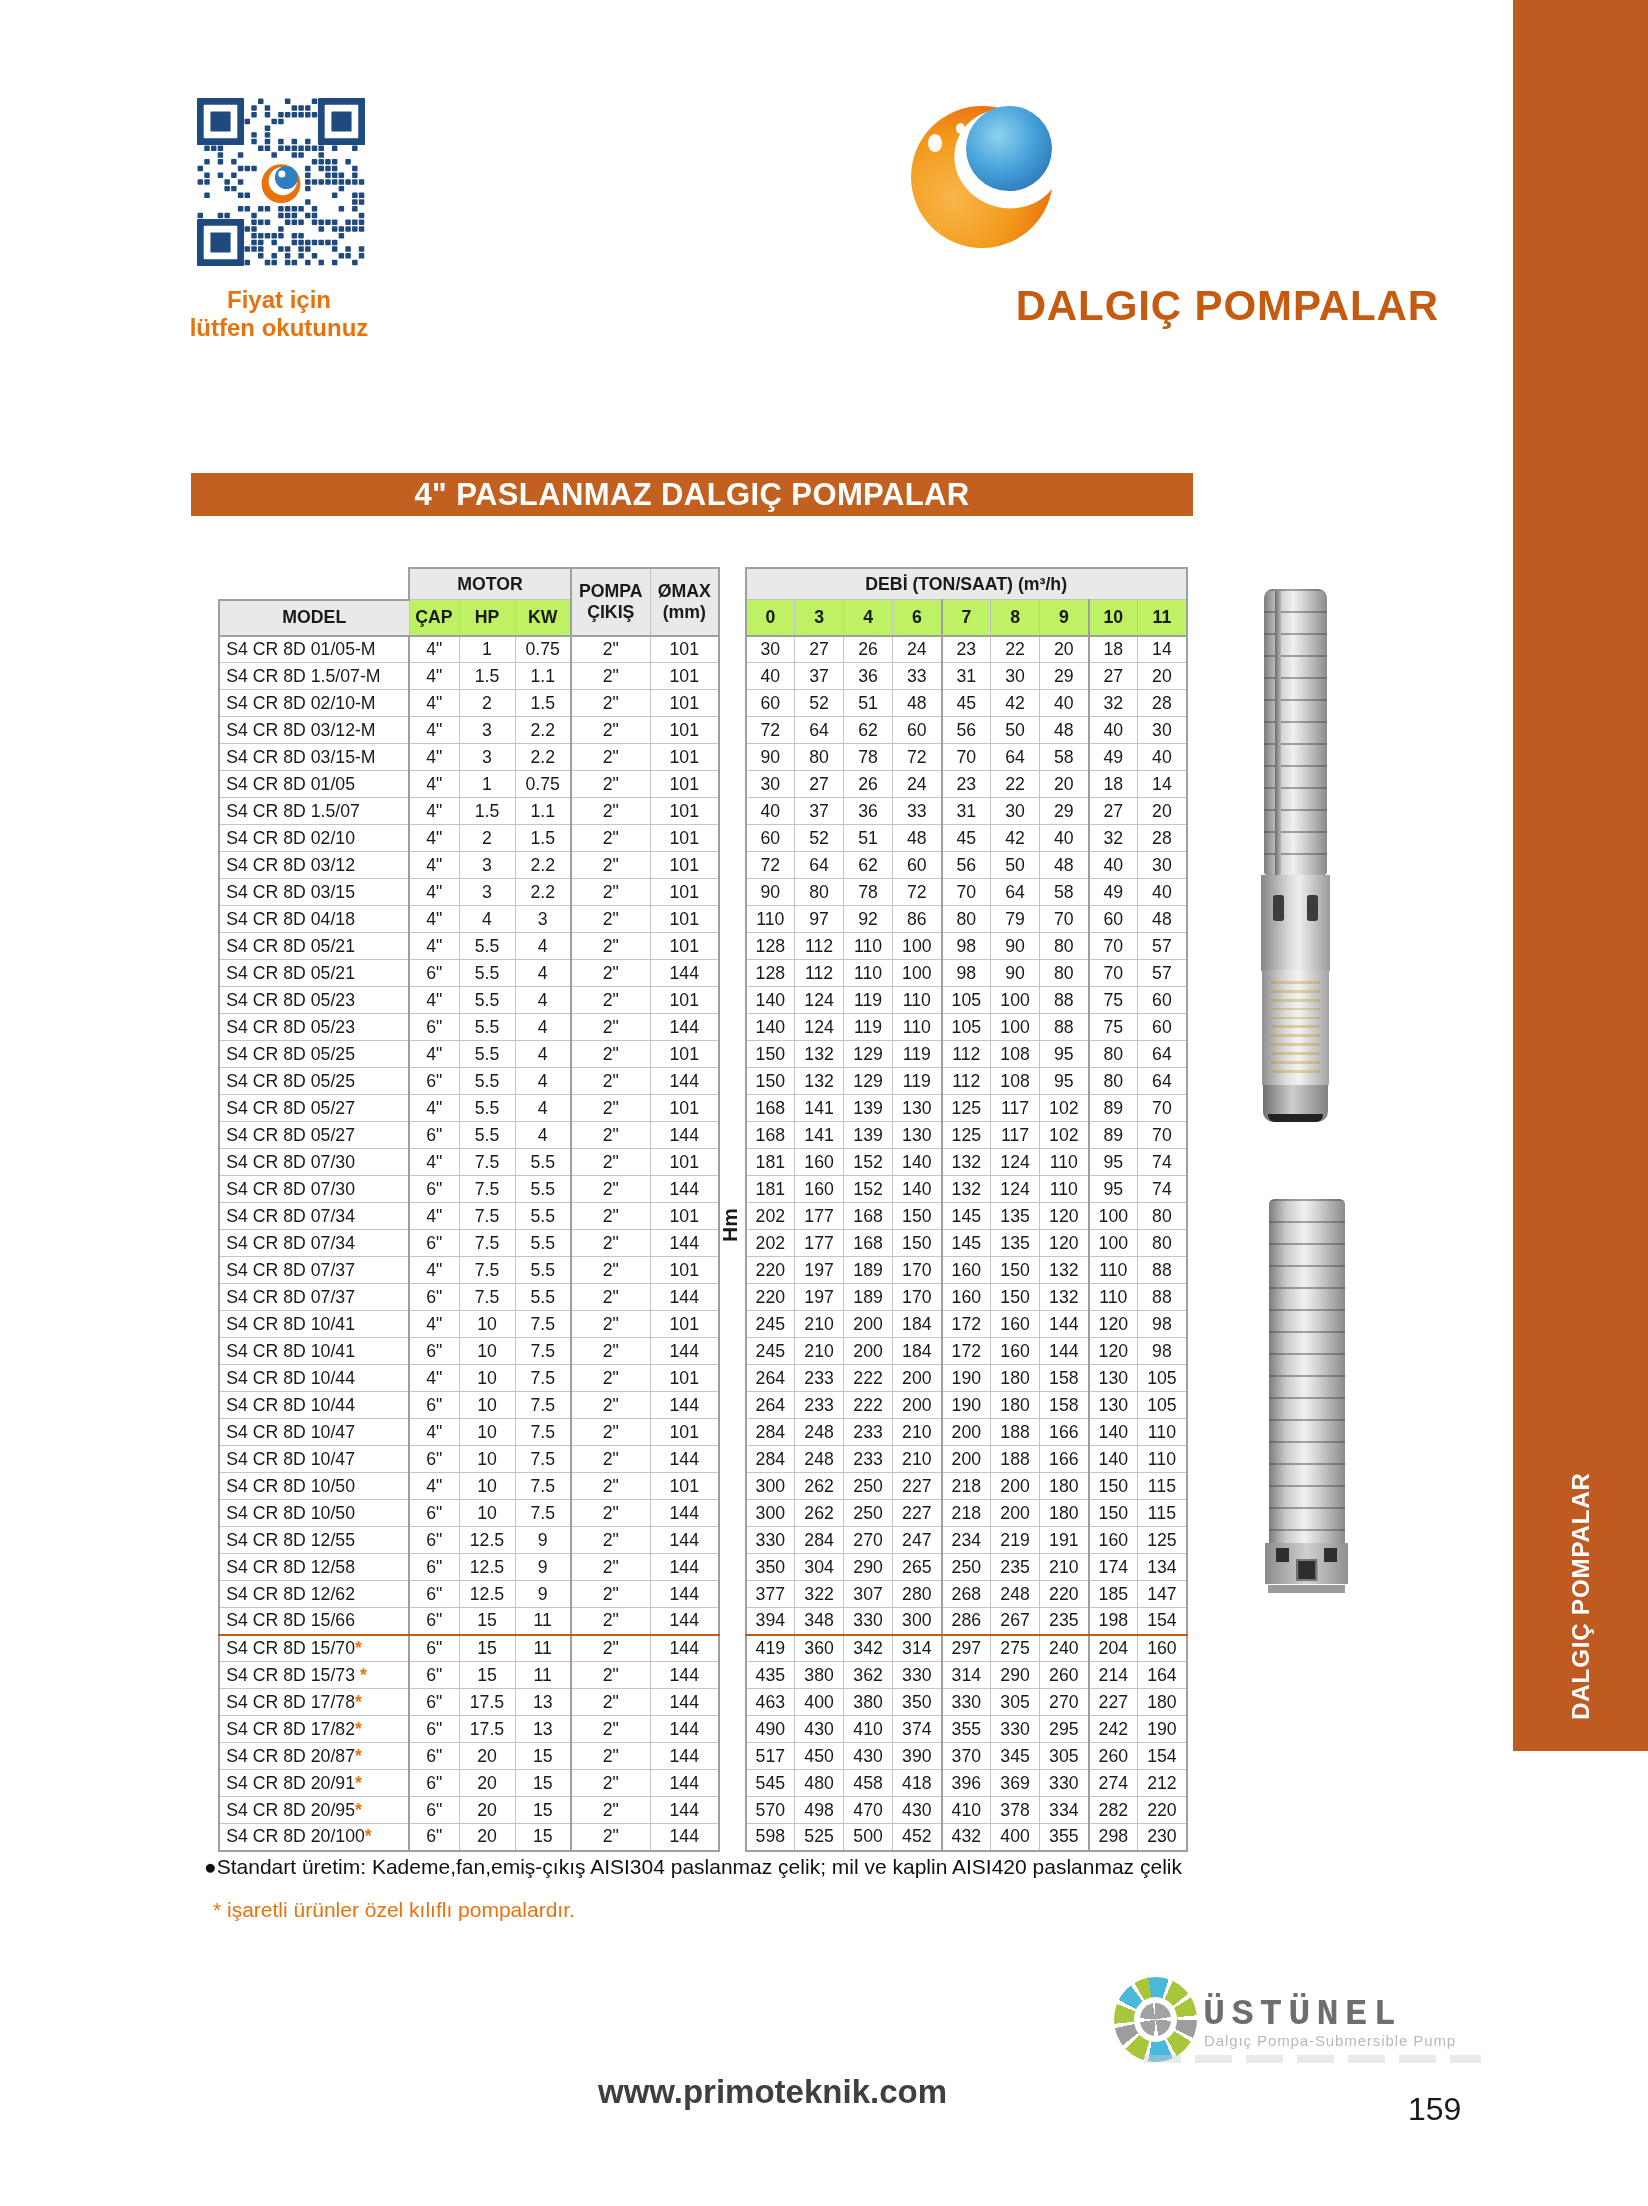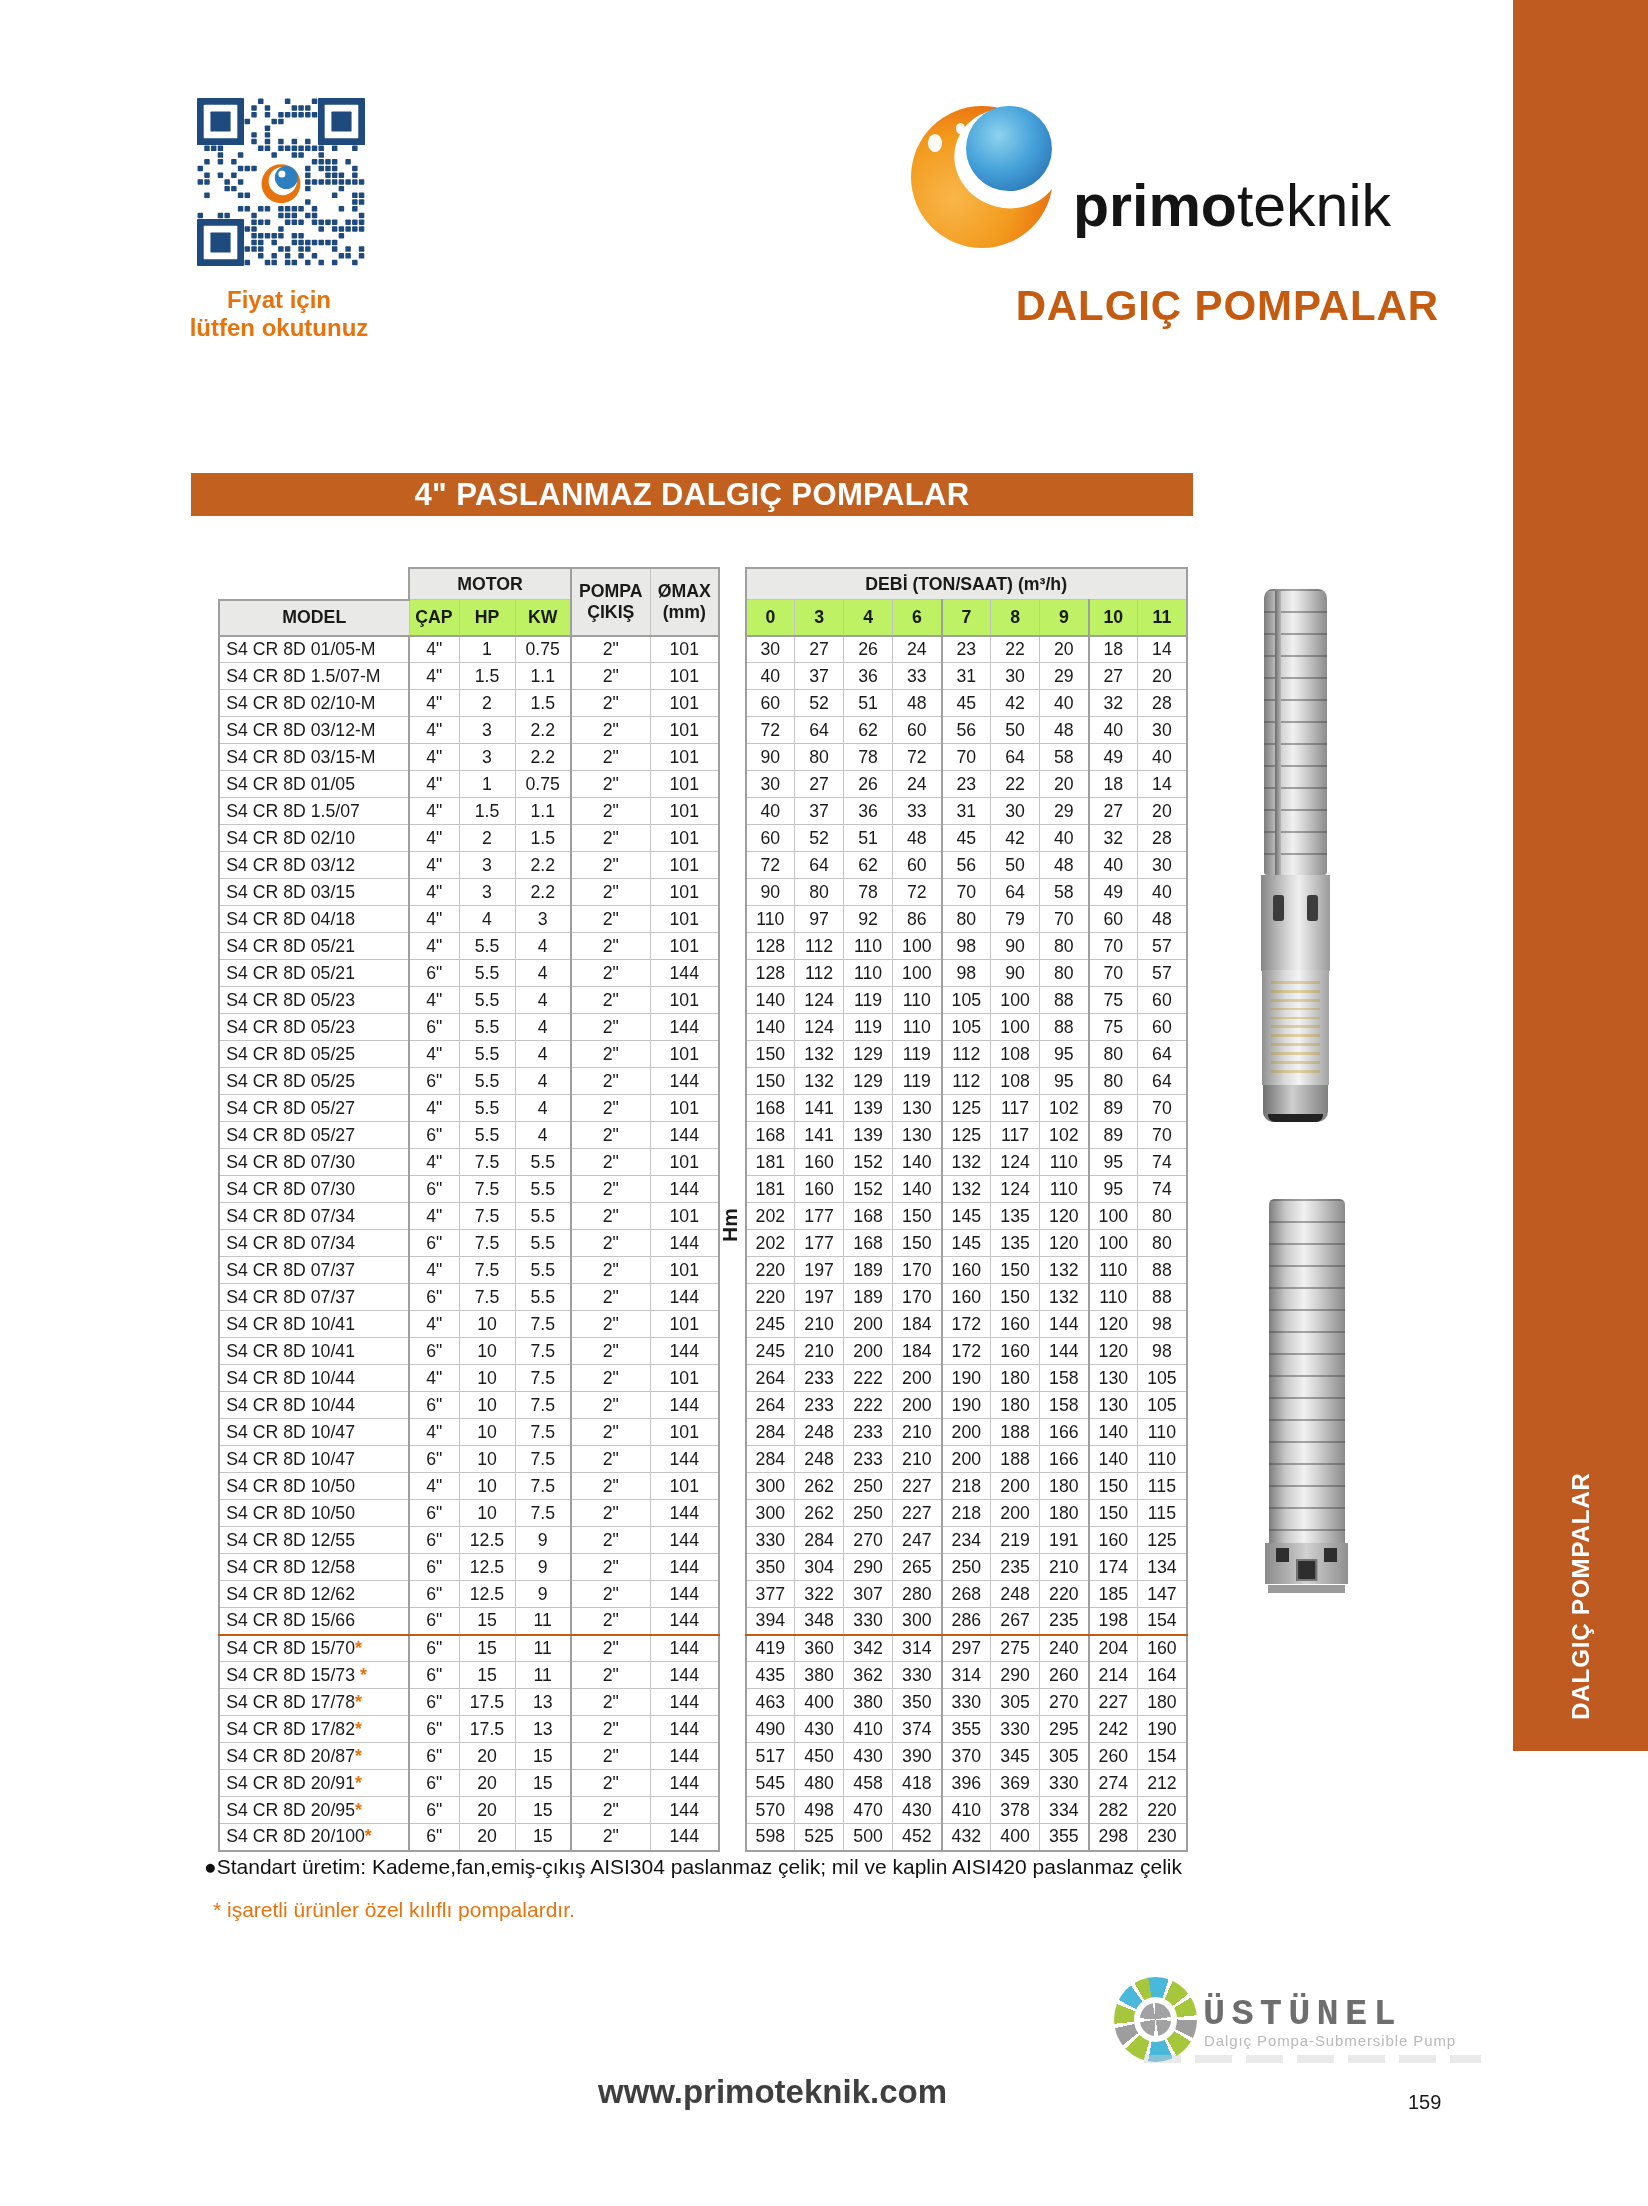--- a/index.html
+++ b/index.html
@@ -78,21 +78,21 @@
   .u-icon::before{content:"";position:absolute;inset:24%;border-radius:50%;background:#fff;}
   .u-icon::after{content:"";position:absolute;inset:31%;border-radius:50%;
     background:conic-gradient(#a2a2a2 0 80deg,#fff 80deg 95deg,#a2a2a2 95deg 170deg,#fff 170deg 185deg,
       #a2a2a2 185deg 260deg,#fff 260deg 275deg,#a2a2a2 275deg 350deg,#fff 350deg 360deg);}
   .u-name{position:absolute;left:1203px;top:1993px;font-size:37px;font-weight:bold;color:#6e6e6e;
     letter-spacing:6.2px;white-space:nowrap;font-family:Liberation Mono, monospace;}
   .u-tagline{position:absolute;left:1204px;top:2032px;font-size:15px;color:#b9b9b9;letter-spacing:0.9px;
     white-space:nowrap;}
   .u-watermark{position:absolute;left:1144px;top:2055px;width:337px;height:8px;opacity:.45;
     background:repeating-linear-gradient(90deg,#cfcfcf 0 37px,transparent 37px 51px);}
-  .page-number{position:absolute;left:1408px;top:2091px;font-size:20px;color:#1a1a1a;}
+  .page-number{position:absolute;left:1408px;top:2091px;font-size:32px;color:#1a1a1a;}
 
   
   .rib{background:
     repeating-linear-gradient(180deg, rgba(70,70,70,.45) 0 2.2px, rgba(255,255,255,0) 2.2px 22px),
     linear-gradient(90deg,#7d7d7d 0%,#c9c9c9 22%,#f1f1f1 46%,#d6d6d6 62%,#8b8b8b 100%);}
   .pump1{position:absolute;left:1261px;top:589px;width:69px;height:533px;}
   .pump1 .top{position:absolute;top:0;left:2.7px;right:2.7px;height:286px;border-radius:8.9px 8.9px 3.5px 3.5px;}
   .pump1 .cable{position:absolute;left:14px;top:1.8px;width:6.2px;height:312px;
     background:linear-gradient(90deg,#6a6a6a,#b9b9b9);}
   .pump1 .mid{position:absolute;top:286px;left:0;right:0;height:96px;
@@ -337,21 +337,20 @@
     <div>lütfen okutunuz</div>
   </div>
 
   <div class="swirl">
     <div class="crescent"></div>
     <div class="cut"></div>
     <div class="ball"></div>
     <div class="dot1"></div>
     <div class="dot2"></div>
   </div>
-  <div class="brand-text"><span class="bold">primo</span><span>teknik</span></div>
   <div class="category-heading">DALGIÇ POMPALAR</div>
 
   <div class="section-banner">
     <span>4" PASLANMAZ DALGIÇ POMPALAR</span>
   </div>
 
   <div class="pump1">
     <div class="top rib"></div>
     <div class="cable"></div>
     <div class="mid"></div>

